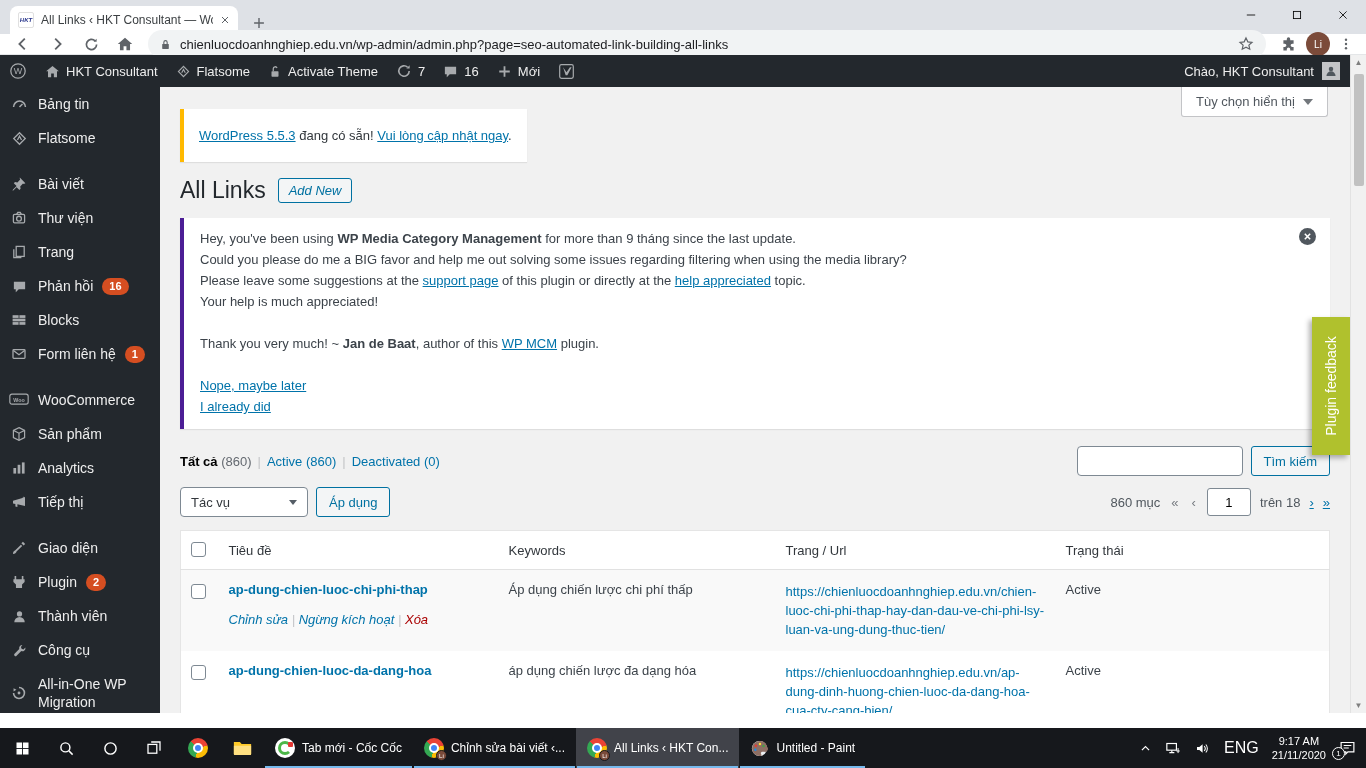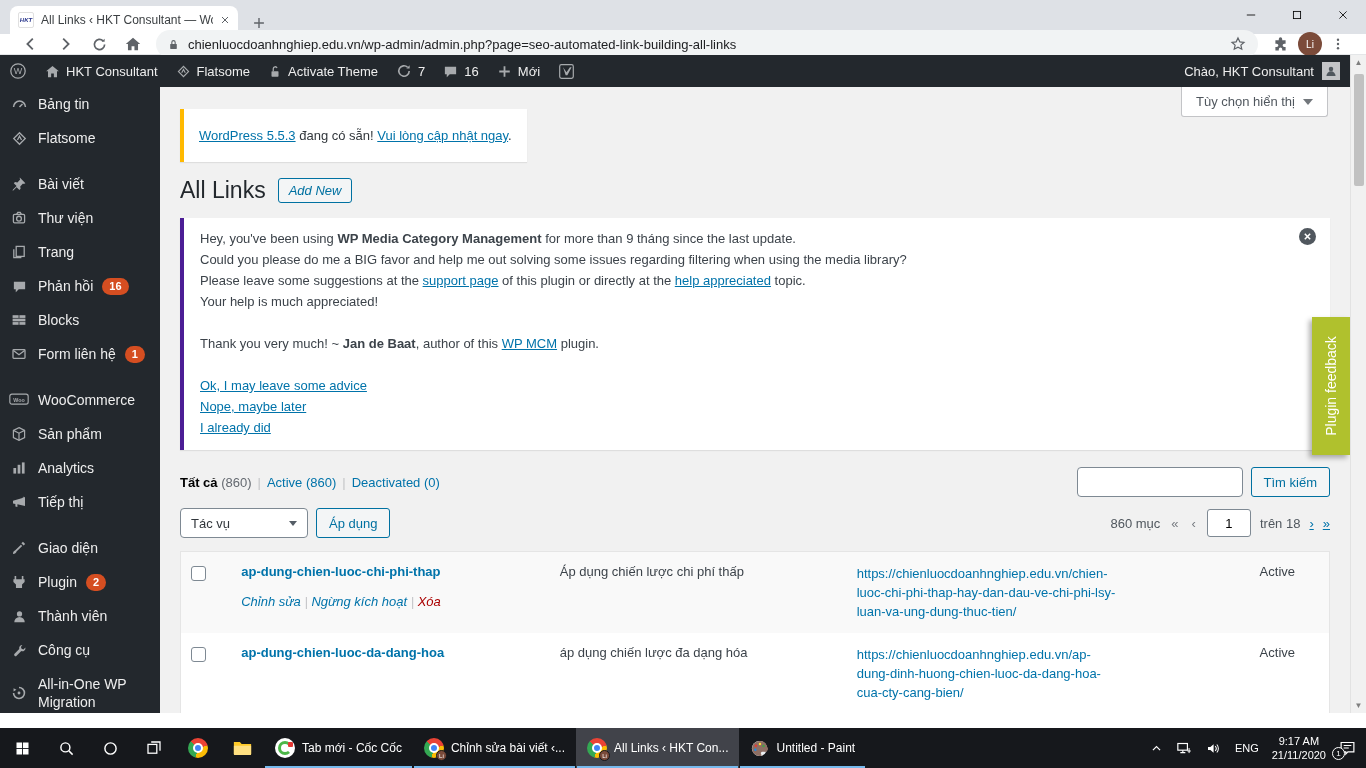--- a/index.html
+++ b/index.html
@@ -10,21 +10,21 @@
 
   
   .tabstrip { height:34px; background:#dee1e6; display:flex; align-items:flex-end; }
   .tab { width:228px; height:28px; background:#fff; border-radius:8px 8px 0 0; margin-left:10px; display:flex; align-items:center; gap:7px; padding:0 8px; }
   .favicon { width:16px; height:16px; background:#fff; border:1px solid #e0e0e0; border-radius:2px; font-size:6px; font-weight:bold; font-style:italic; color:#27348b; display:flex; align-items:center; justify-content:center; }
   .tab-title { flex:1; font-size:12px; color:#3c4043; white-space:nowrap; overflow:hidden; }
   .tab-close { color:#5f6368; }
   .newtab-btn { margin-left:14px; margin-bottom:4px; color:#444; }
   .win-controls { margin-left:auto; display:flex; align-self:flex-start; }
   .win-btn { width:46px; height:30px; display:flex; align-items:center; justify-content:center; color:#000; }
-  .toolbar { height:21px; background:#fff; display:flex; align-items:center; padding:0 16px; gap:4px; border-bottom:1px solid #e4e6e8; }
+  .toolbar { height:21px; background:#fff; display:flex; align-items:center; padding:0 8px; gap:4px; border-bottom:1px solid #e4e6e8; }
   .nav-ic { width:30px; height:30px; color:#5f6368; display:flex; align-items:center; justify-content:center; border-radius:50%; }
   .urlbar { flex:1; height:28px; background:#f1f3f4; border-radius:14px; display:flex; align-items:center; gap:9px; padding:0 12px; margin:0 4px; }
   .urlbar .lock { color:#5f6368; }
   .url-text { color:#202124; font-size:13px; white-space:nowrap; overflow:hidden; flex:1; }
   .star { color:#5f6368; margin-left:auto; }
   .ext-ic { color:#5f6368; width:28px; display:flex; justify-content:center; }
   .avatar-li { width:24px; height:24px; border-radius:50%; background:#7b4b3a; color:#fff; font-size:10px; display:flex; align-items:center; justify-content:center; }
   .menu-dots { color:#5f6368; width:24px; display:flex; justify-content:center; }
 
   
@@ -107,21 +107,21 @@
   .tb-app.active { background:#41434a; }
   .tb-app .lbl { white-space:nowrap; overflow:hidden; }
   .chrome-ball { width:20px; height:20px; border-radius:50%; background:conic-gradient(from -45deg,#ea4335 0 120deg,#fbbc05 120deg 240deg,#34a853 240deg 360deg); position:relative; flex:none; }
   .chrome-ball::after { content:""; position:absolute; left:5px; top:5px; width:10px; height:10px; border-radius:50%; background:#4285f4; border:2px solid #fff; box-sizing:border-box; }
   .li-badge { position:absolute; right:-3px; bottom:-3px; width:11px; height:11px; border-radius:50%; background:#7b4b3a; color:#fff; font-size:6px; display:flex; align-items:center; justify-content:center; border:1px solid #16181c; }
   .coccoc { width:20px; height:20px; border-radius:50%; background:#fff; position:relative; flex:none; }
   .coccoc::after { content:""; position:absolute; inset:3px; border-radius:50%; border:3px solid #4cb748; border-right-color:transparent; }
   .coccoc::before { content:""; position:absolute; right:2px; top:4px; width:5px; height:5px; background:#e53935; border-radius:1px; z-index:1; }
   .tray { margin-left:auto; display:flex; align-items:center; gap:13px; padding-right:10px; }
   .tray .ic { color:#fff; }
-  .tray-lang { font-size:11px; }
+  .tray-lang { font-size:16px; }
   .tray-time { text-align:center; font-size:11px; line-height:14px; }
   .tray-note { position:relative; }
   .note-badge { position:absolute; left:-7px; bottom:-4px; width:13px; height:13px; border-radius:50%; background:#16181c; border:1px solid #fff; color:#fff; font-size:8px; display:flex; align-items:center; justify-content:center; }
 </style>
 </head>
 <body>
 
 <div class="tabstrip">
   <div class="tab">
     <span class="favicon">HKT</span>
@@ -474,21 +474,20 @@
           </svg>
         </span>
       <div><span>Hey, you've been using </span><b>WP Media Category Management</b><span> for more than 9 tháng since the last update.</span></div>
       <div>Could you please do me a BIG favor and help me out solving some issues regarding filtering when using the media library?</div>
       <div><span>Please leave some suggestions at the </span><a class="wp-link">support page</a><span> of this plugin or directly at the </span><a class="wp-link">help appreciated</a><span> topic.</span></div>
       <div>Your help is much appreciated!</div>
       <div class="spacer"></div>
       <div><span>Thank you very much! ~ </span><b>Jan de Baat</b><span>, author of this </span><a class="wp-link">WP MCM</a><span> plugin.</span></div>
       <div class="spacer"></div>
       <div class="notice-actions">
-        <div><a class="wp-link">Ok, I may leave some advice</a></div>
         <div><a class="wp-link">Nope, maybe later</a></div>
         <div><a class="wp-link">I already did</a></div>
       </div>
     </div>
 
     <div class="filters-row">
       <span class="filters">
         <b>Tất cả</b><span> (860)</span><span class="bar">|</span><a class="plain-link">Active (860)</a><span class="bar">|</span><a class="plain-link">Deactivated (0)</a>
       </span>
       <span class="search-box">
@@ -509,20 +508,27 @@
         <span class="pg-dis">‹</span>
         <input class="pg-input" value="1" style="">
         <span>trên 18</span>
         <a class="pg-link">›</a>
         <a class="pg-link">»</a>
       </span>
     </div>
 
     <table class="links">
       <tbody>
+          <tr>
+        <th class="col-cb"><span class="cb" style="display:inline-block"></span></th>
+        <th class="col-title">Tiêu đề</th>
+        <th class="col-kw">Keywords</th>
+        <th class="col-url">Trang / Url</th>
+        <th>Trạng thái</th>
+      </tr>
       <tr class="striped">
         <td><span class="cb" style="display:inline-block"></span></td>
         <td>
           <a class="row-title">ap-dung-chien-luoc-chi-phi-thap</a>
           <div class="row-actions">
             <a class="act-edit">Chỉnh sửa</a> | <a class="act-deact">Ngừng kích hoạt</a> | <a class="act-del">Xóa</a>
           </div>
         </td>
         <td>Áp dụng chiến lược chi phí thấp</td>
         <td><a class="url-link">https://chienluocdoanhnghiep.edu.vn/chien-luoc-chi-phi-thap-hay-dan-dau-ve-chi-phi-lsy-luan-va-ung-dung-thuc-tien/</a></td>

